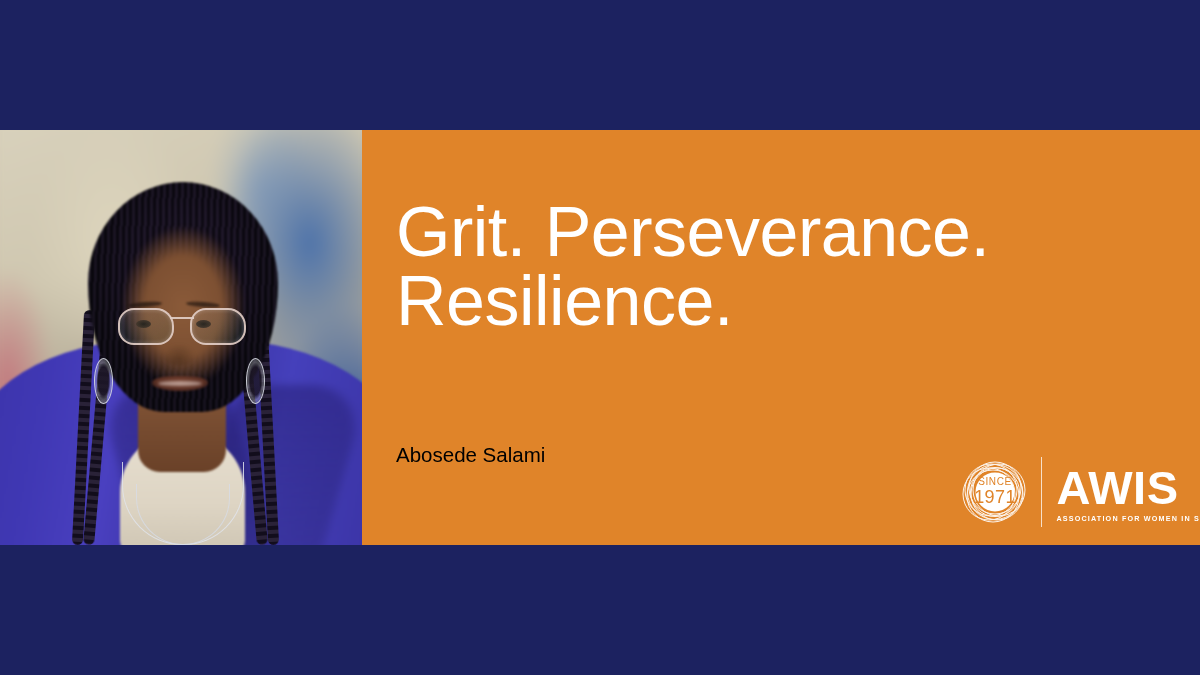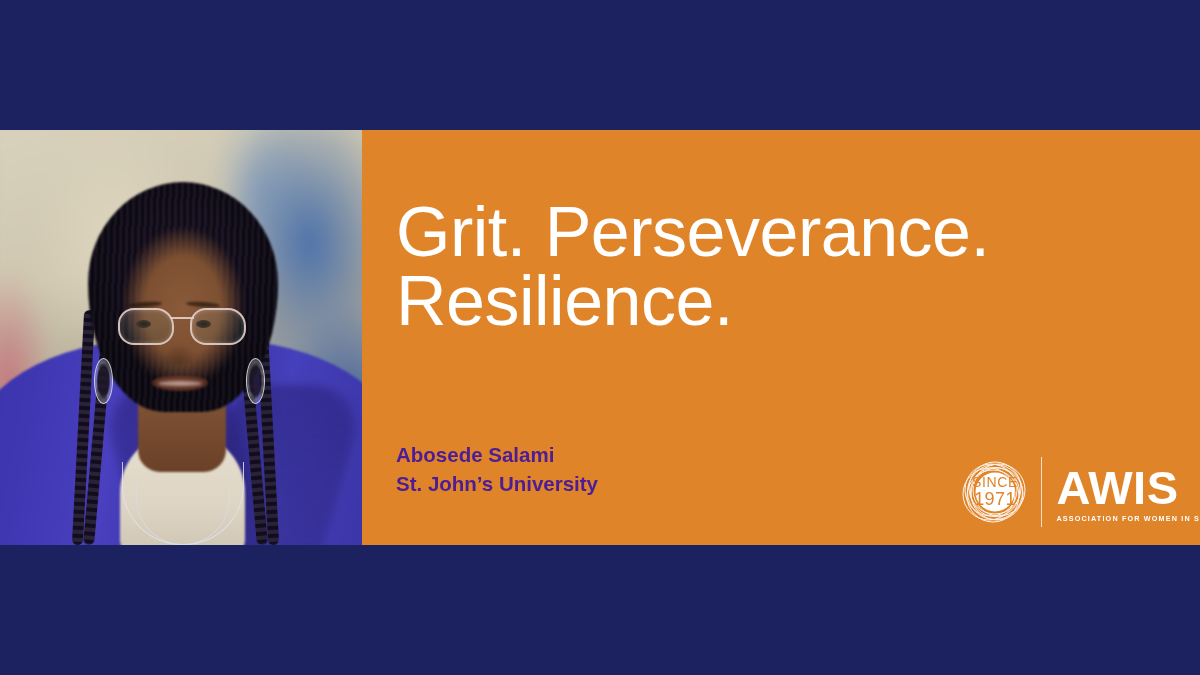--- a/index.html
+++ b/index.html
@@ -260,25 +260,25 @@
     font-size: 70px;
     line-height: 0.99;
     font-weight: 400;
     letter-spacing: -0.5px;
     white-space: pre-line;
   }
   .attribution {
     position: absolute;
     left: 34px;
     top: 310px;
-    color: #4c1d95;
+    color: #000000;
     font-family: "Liberation Sans", sans-serif;
     font-size: 20.5px;
     line-height: 1.42;
-    font-weight: 700;
+    font-weight: 400;
   }
   .attribution .name { display: block; }
   .attribution .role { display: block; }
   .attribution .org  { display: block; }
 
   
   .logo-lockup {
     position: absolute;
     left: 593px;
     top: 320px;
@@ -299,21 +299,21 @@
     left: 0; right: 0;
     top: 50%;
     transform: translateY(-50%);
     text-align: center;
     color: #E08429;
     font-family: "Liberation Sans", sans-serif;
     font-weight: 400;
     line-height: 1.05;
     pointer-events: none;
   }
-  .seal-text .since { display: block; font-size: 14px; letter-spacing: 0.6px; }
+  .seal-text .since { display: block; font-size: 10px; letter-spacing: 0.6px; }
   .seal-text .year  { display: block; font-size: 18px; letter-spacing: 0.4px; }
   .logo-divider {
     width: 1.4px;
     height: 70px;
     background: rgba(255,255,255,0.75);
     margin: 0 14px 0 6px;
     flex: 0 0 1.4px;
   }
   .wordmark-wrap { position: relative; padding-top: 2px; }
   .wordmark {
@@ -376,21 +376,20 @@
     <div class="earring r"></div>
   </div>
 
   <div class="orange-panel">
 
     <div class="headline">Grit. Perseverance.
 Resilience.</div>
 
     <div class="attribution">
       <span class="name">Abosede Salami</span>
-      <span class="org">St. John’s University</span>
     </div>
 
     <div class="logo-lockup">
 
       <div class="seal">
         <svg width="80" height="80" viewBox="0 0 80 80" aria-hidden="true">
           <g fill="none" stroke="#ffffff" stroke-width="1" opacity="0.92">
             <circle cx="40" cy="36" r="26"></circle>
             <circle cx="44" cy="38" r="26"></circle>
             <circle cx="42" cy="42" r="26"></circle>

